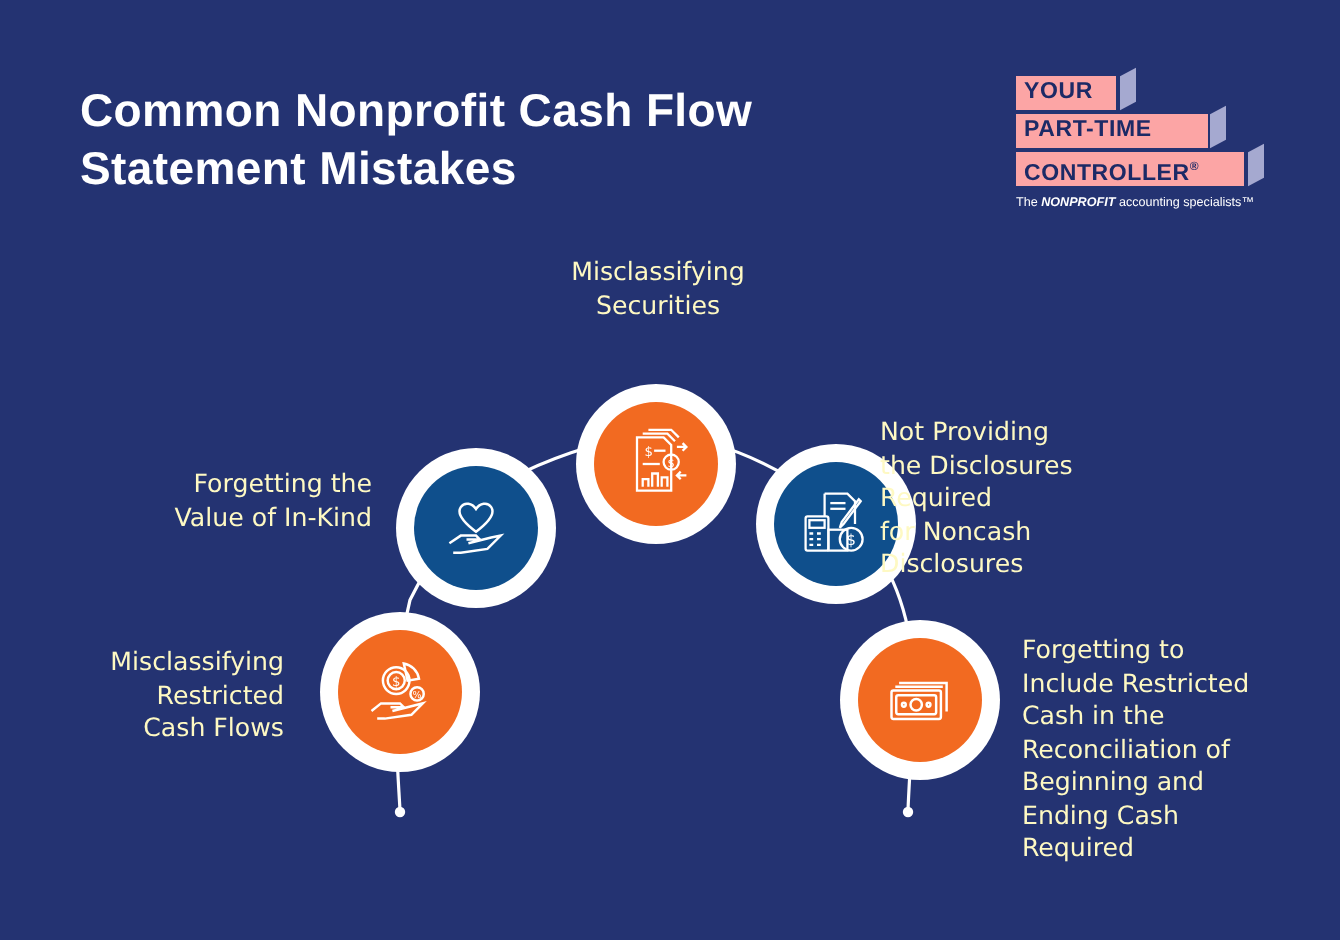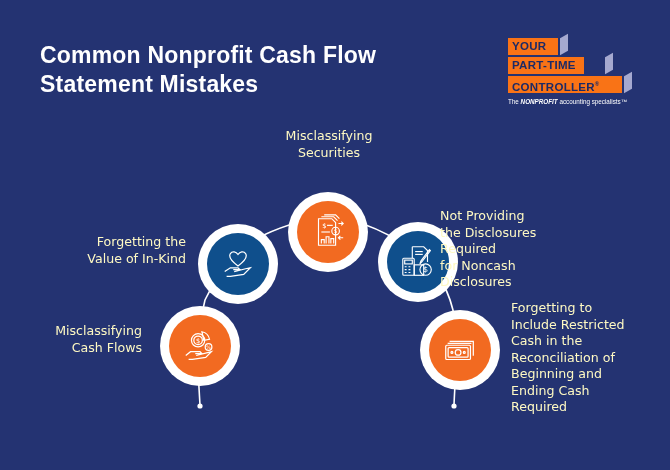--- a/index.html
+++ b/index.html
@@ -16,21 +16,21 @@
     font-family: "Liberation Sans", sans-serif;
     font-weight: bold;
     font-size: 23px;
     line-height: 29px;
     letter-spacing: 0.2px;
   }
   .title span { display: block; }
 
   
   .logo { position: absolute; left: 508px; top: 34px; width: 130px; height: 80px; }
-  .logo-row { position: absolute; height: 17px; background: #f97316; color: #1c2a66;
+  .logo-row { position: absolute; height: 17px; background: #fca5a5; color: #1c2a66;
     font-family: "Liberation Sans", sans-serif; font-weight: bold; font-size: 11.5px;
     line-height: 17px; padding-left: 4px; letter-spacing: 0.3px; }
   .logo-tab { position: absolute; width: 8px; background: #a5a9d0; transform: skewY(-28deg); }
   .logo-tag { position: absolute; left: 0; top: 64px; font-family: "Liberation Sans", sans-serif;
     font-size: 6.3px; color: #fff; white-space: nowrap; }
   .logo-tag b { font-style: italic; }
 
   svg.lines { position: absolute; left: 0; top: 0; }
 
   .node { position: absolute; width: 80px; height: 80px; border-radius: 50%;
@@ -50,21 +50,21 @@
 
 <div class="title">
   <span>Common Nonprofit Cash Flow</span>
   <span>Statement Mistakes</span>
 </div>
 
 <div class="logo">
   <div class="logo-tab" style="left:52px; top:2px; height:17px;"></div>
   <div class="logo-row" style="left:0; top:4px; width:50px;"><span>YOUR</span></div>
   <div class="logo-tab" style="left:97px; top:21px; height:17px;"></div>
-  <div class="logo-row" style="left:0; top:23px; width:76px;"><span>PART-TIME</span></div>
+  <div class="logo-row" style="left:0; top:23px; width:96px;"><span>PART-TIME</span></div>
   <div class="logo-tab" style="left:116px; top:40px; height:17px;"></div>
   <div class="logo-row" style="left:0; top:42px; width:114px;"><span>CONTROLLER</span><sup style="font-size:6px;">®</sup></div>
   <div class="logo-tag"><span>The </span><b>NONPROFIT</b><span> accounting specialists™</span></div>
 </div>
 
 <svg class="lines" width="670" height="470">
   <path d="M200,405 C198,370 195,340 205,300 C215,280 225,265 245,245 C270,230 300,220 329,216 C360,220 390,232 420,256 C438,272 450,290 455,320 C458,350 455,380 454,405" fill="none" stroke="#ffffff" stroke-width="1.6"></path>
   <circle cx="200" cy="406" r="2.6" fill="#ffffff"></circle>
   <circle cx="454" cy="406" r="2.6" fill="#ffffff"></circle>
 </svg>
@@ -77,20 +77,21 @@
       <text x="18" y="17" font-size="7" fill="#fff" stroke="none" text-anchor="middle">$</text>
       <path d="M22 5 A10 10 0 0 1 30 13 L24 14 Z"></path>
       <circle cx="29" cy="21" r="3.5"></circle>
       <text x="29" y="23.3" font-size="5" fill="#fff" stroke="none" text-anchor="middle">%</text>
       <path d="M5 30 L10 26 L20 26 L22 28 L15 28 M16 30 L28 27 L32 26 L26 32 L12 34 L8 34"></path>
     </svg>
   </div>
 </div>
 <div class="label left" style="left:30px; top:323px; width:112px;">
   <div>Misclassifying</div>
+  <div>Restricted</div>
   <div>Cash Flows</div>
 </div>
 
 <div class="node" style="left:198px; top:224px;">
   <div class="inner" style="background:#0f4f8c;">
     <svg viewBox="0 0 40 40" fill="none" stroke="#fff" stroke-width="1.3">
       <path d="M20 22 C12 16 10 12 12 9 C14 6 18 7 20 10 C22 7 26 6 28 9 C30 12 28 16 20 22 Z"></path>
       <path d="M6 28 L12 24 L20 24 L22 26 L15 26 M16 28 L28 25 L33 24 L26 31 L12 33 L8 33"></path>
     </svg>
   </div>
@@ -153,21 +154,21 @@
       <path d="M9 11 L34 11 L34 26"></path>
       <path d="M7 13 L32 13"></path>
       <rect x="5" y="15" width="26" height="15" rx="1"></rect>
       <rect x="7.5" y="17.5" width="21" height="10" rx="1"></rect>
       <circle cx="18" cy="22.5" r="3"></circle>
       <circle cx="11.5" cy="22.5" r="1"></circle>
       <circle cx="24.5" cy="22.5" r="1"></circle>
     </svg>
   </div>
 </div>
-<div class="label right" style="left:511px; top:300px; width:160px;">
+<div class="label right" style="left:511px; top:317px; width:160px;">
   <div>Forgetting to</div>
   <div>Include Restricted</div>
   <div>Cash in the</div>
   <div>Reconciliation of</div>
   <div>Beginning and</div>
   <div>Ending Cash</div>
   <div>Required</div>
 </div>
 
 </body></html>

